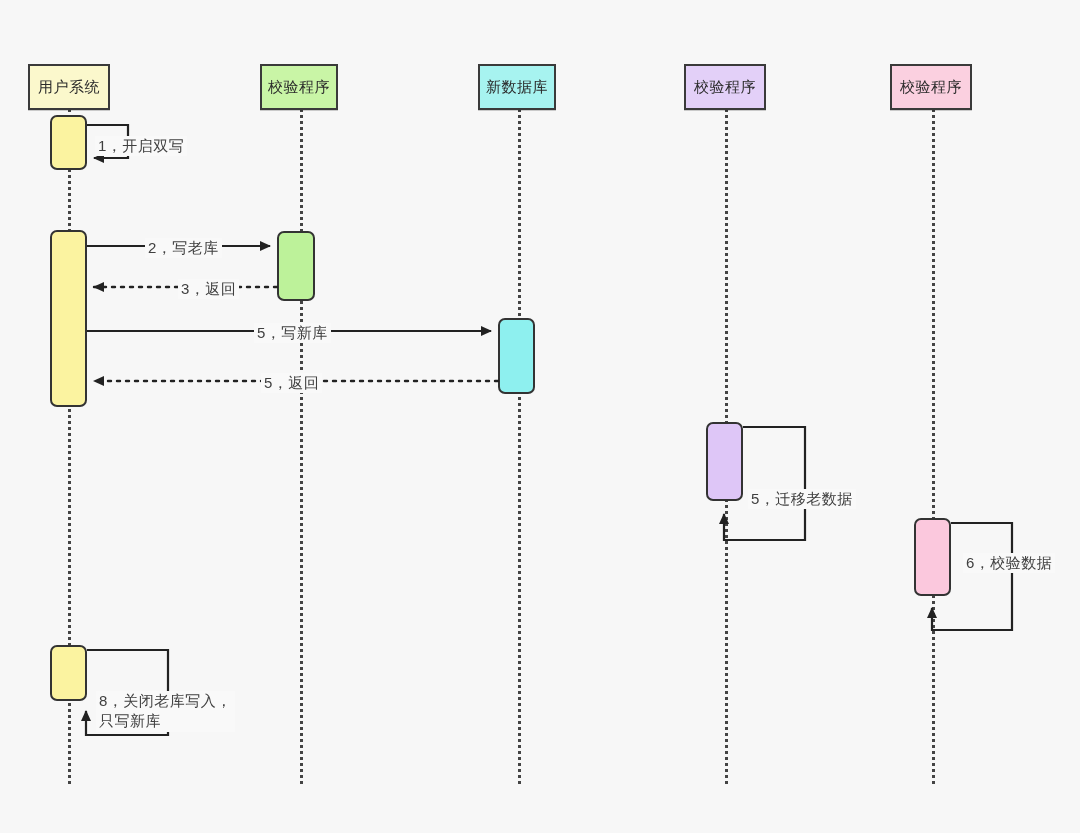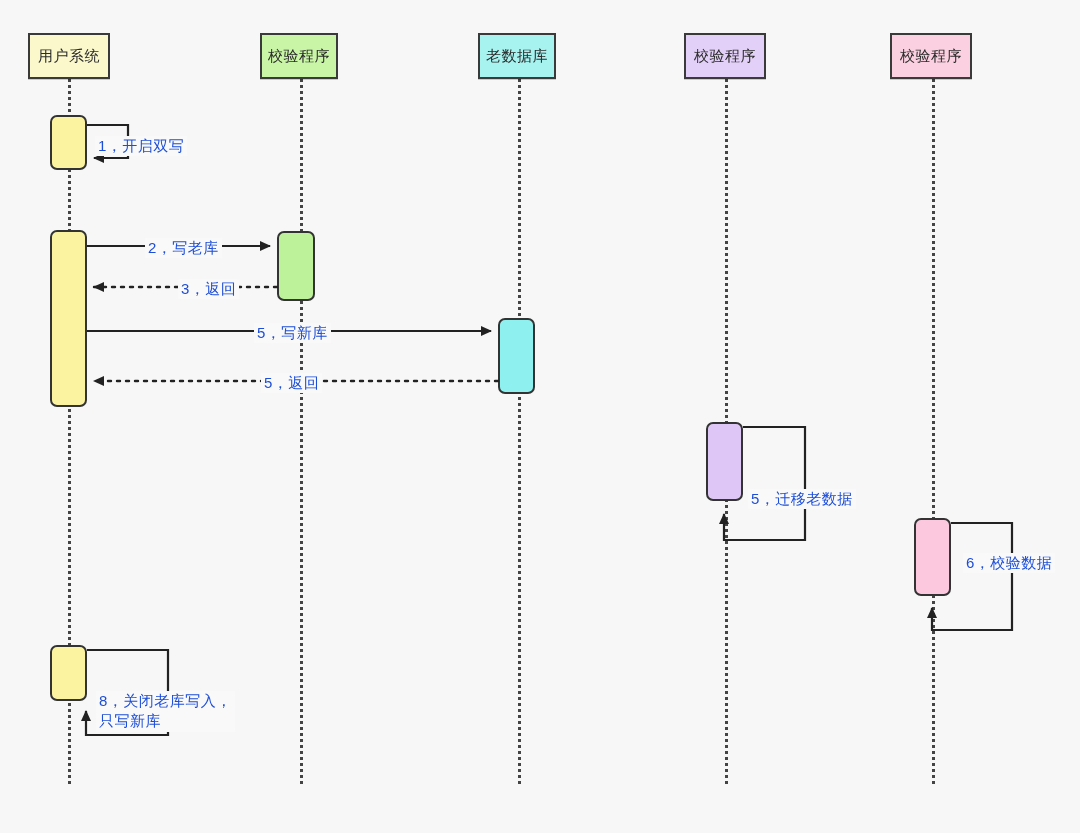--- a/index.html
+++ b/index.html
@@ -28,41 +28,42 @@
     display: flex;
     align-items: center;
     justify-content: center;
     text-align: center;
     line-height: 1.05;
     font-size: 15px;
     color: #2b2b2b;
     letter-spacing: 0.5px;
     padding: 2px 4px;
     box-shadow: 0 1px 0 rgba(0,0,0,0.18);
+    margin-top: 31px;
   }
   .participant-label {
     display: block;
     width: 100%;
     word-break: break-all;
   }
   .lifeline {
     position: absolute;
     width: 0;
     border-left: 3px dotted #444;
   }
   .activation {
     position: absolute;
     box-sizing: border-box;
     border: 2px solid #333;
     border-radius: 7px;
   }
   .msg-label {
     position: absolute;
     font-size: 15px;
-    color: #1d4ed8;
+    color: #404040;
     white-space: pre;
     background: #f9f9f9;
     line-height: 1.35;
     letter-spacing: 0.5px;
     padding: 0 3px;
   }
   .msg-label.center {
     text-align: left;
   }
   svg.overlay {
@@ -85,21 +86,21 @@
   <div class="lifeline" style="left:725px; top:79px; height:705px;"></div>
   <div class="lifeline" style="left:932px; top:79px; height:705px;"></div>
 
   <div class="participant-box" style="left:28px; top:33px; width:82px; height:46px; background:#fbf8cc;">
     <span class="participant-label">用户系统</span>
   </div>
   <div class="participant-box" style="left:260px; top:33px; width:78px; height:46px; background:#c9f5a6;">
     <span class="participant-label">校验程序</span>
   </div>
   <div class="participant-box" style="left:478px; top:33px; width:78px; height:46px; background:#a7f3f0;">
-    <span class="participant-label">老数据库</span>
+    <span class="participant-label">新数据库</span>
   </div>
   <div class="participant-box" style="left:684px; top:33px; width:82px; height:46px; background:#e3d0f8;">
     <span class="participant-label">校验程序</span>
   </div>
   <div class="participant-box" style="left:890px; top:33px; width:82px; height:46px; background:#fbd0e0;">
     <span class="participant-label">校验程序</span>
   </div>
 
   <div class="activation" style="left:50px; top:115px; width:37px; height:55px; background:#fbf3a0;"></div>
   <div class="activation" style="left:50px; top:230px; width:37px; height:177px; background:#fbf3a0;"></div>

